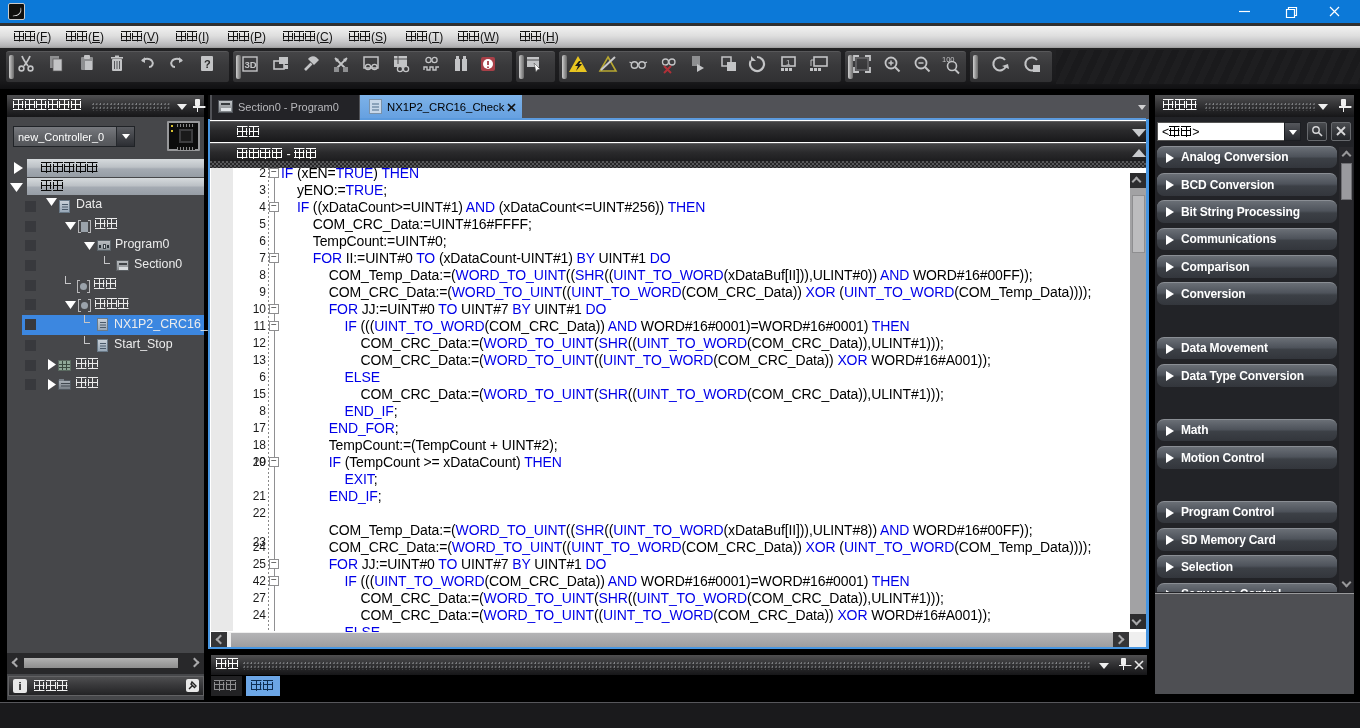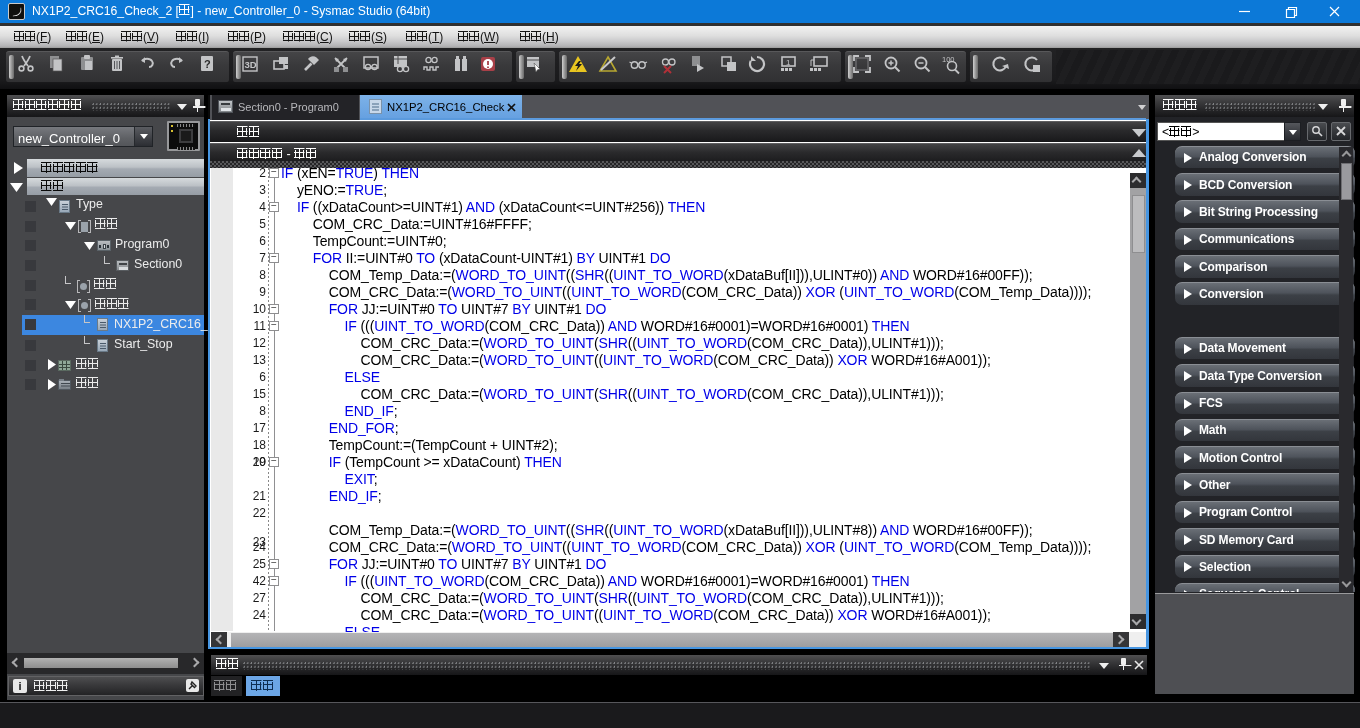--- a/index.html
+++ b/index.html
@@ -40,21 +40,21 @@
 .phead{background:linear-gradient(#4f4f51 0%,#3c3c3e 30%,#222224 75%,#161618);color:#fff;font-size:12.5px}
 .pdots{position:absolute;height:8px;background:radial-gradient(circle 1.1px at 1.2px 1.2px,#85878a 70%,transparent 75%) 0 0/3.6px 3.8px}
 .hdarr{position:absolute;width:0;height:0;border:5px solid transparent;border-top:6px solid #efefef;border-bottom:none}
 .pin{position:absolute;width:9px;height:13px}
 .pin:before{content:"";position:absolute;left:1.5px;top:0;width:5px;height:7px;background:#efefef;border-radius:1px}
 .pin:after{content:"";position:absolute;left:0;top:7px;width:8.5px;height:1.6px;background:#efefef;box-shadow:3.4px 1.6px 0 -1.6px #efefef,3.4px 0 0 0 #efefef;}
 .pin i{position:absolute;left:3.7px;top:8.6px;width:1.3px;height:4.4px;background:#efefef}
 
 #lpanel{left:7px;top:95px;width:197px;height:605px;background:#46474a}
 #lphead{left:0;top:0;width:197px;height:22px}
-#lsel{left:6px;top:31px;width:140px;height:21px;background:linear-gradient(#77797e,#5e6064 60%,#54565a);border:1px solid #202327;color:#fff;font-size:13px}
+#lsel{left:6px;top:31px;width:122px;height:21px;background:linear-gradient(#77797e,#5e6064 60%,#54565a);border:1px solid #202327;color:#fff;font-size:11px}
 #lselbtn{position:absolute;right:0;top:0;width:18px;height:19px;background:linear-gradient(#5a5c61,#404247 55%,#2c2e33);border-left:1px solid #26292d}
 .dnarr{position:absolute;width:0;height:0;border:4.5px solid transparent;border-top:5.5px solid #fff;border-bottom:none}
 #plcicon{left:160px;top:26px;width:33px;height:30px;background:#0c0c0c;border:2px solid #97989a;border-radius:1px}
 .sbar{position:absolute;left:20px;width:177px;height:17.5px;background:linear-gradient(#d6dadd,#bcc1c6 45%,#a4aab2 55%,#969da5);color:#0a0a0a;font-size:12.5px}
 .sbar span{position:absolute;left:14px;top:1.5px}
 .tnode{position:absolute;color:#ececec;font-size:12.4px;height:20px}
 .tsq{position:absolute;left:18px;width:11px;height:11px;background:#38393d}
 #lscroll{left:0;top:558px;width:197px;height:21px;background:#28282a}
 #lfilter{left:1px;top:581px;width:196px;height:20px;background:linear-gradient(#4e4e50,#39393b 45%,#232325);border:1px solid #626264;color:#f0f0f0;font-size:12.4px}
 
@@ -89,32 +89,31 @@
 #btab1{position:absolute;left:0;top:0;width:31px;height:20px;background:#222224;color:#8e8e90;font-size:12.4px}
 #btab2{position:absolute;left:35px;top:0;width:34px;height:20px;background:#6ca6e6;color:#0d2d52;font-size:12.4px}
 #statline{left:0;top:702px;width:1360px;height:1px;background:#57575b}
 #statbar{left:0;top:703px;width:1360px;height:25px;background:#1a1a1c}
 
 #rpanel{left:1155px;top:95px;width:199px;height:599px;background:#222327}
 #rphead{left:0;top:0;width:199px;height:22px}
 #rsearch{position:absolute;left:2px;top:27px;width:128px;height:19px;background:#fff;color:#000;font-size:12.4px;border:1px solid #555}
 #rsbtn{position:absolute;right:-17px;top:-1px;width:17px;height:19px;background:linear-gradient(#55575c,#3a3c41 55%,#282a2f);border:1px solid #1c1e22}
 .rbtn{position:absolute;top:27px;width:20px;height:19px;background:linear-gradient(#4a4c50,#333539 55%,#232529);border:1px solid #67696d;border-radius:2px}
-#rlist{position:absolute;left:18px;top:50px;width:184px;height:447px;overflow:hidden}
+#rlist{position:absolute;left:0;top:50px;width:184px;height:447px;overflow:hidden}
 .tbx{position:absolute;left:2px;width:180px;height:22.5px;border-radius:7px;background:linear-gradient(#6a6f76,#4e535b 45%,#3c4046 55%,#33363c);border-top:1px solid #8a8e94;color:#fff;font-size:12.5px}
 .tbx b{position:absolute;left:24px;top:3.5px;font-weight:700;font-size:12px;letter-spacing:-0.15px}
 .tbx .arr{position:absolute;left:9px;top:6px;width:0;height:0;border:5px solid transparent;border-left:8px solid #fff;border-right:none}
 #rsep{position:absolute;left:0;top:497.5px;width:199px;height:1.5px;background:#9a9a9c}
 #rgray{position:absolute;left:0;top:499px;width:199px;height:100px;background:#4e4f53}
 #rsb{position:absolute;left:184px;top:52px;width:14px;height:445px;background:#29292d}
 </style></head><body>
 
 <div class="abs" id="title">
     <div class="abs" id="ticon"></div>
-    <span class="txt">NX1P2_CRC16_Check_2 [<i class="cj" style="margin-bottom:0"></i>] - new_Controller_0 - Sysmac Studio (64bit)</span>
 <svg class="wbtn" style="left:1222px" viewBox="0 0 45 23">
       <path d="M17 11.5h11" stroke="#fff" stroke-width="1.2"></path>
     </svg>
 <svg class="wbtn" style="left:1267px" viewBox="0 0 45 23">
       <path d="M19.5 9.5h8v8h-8z M21.5 9.5v-2h8v8h-2" stroke="#fff" fill="none" stroke-width="1.2"></path>
     </svg>
 <svg class="wbtn" style="left:1312px" viewBox="0 0 45 23">
       <path d="M18 7l9 9M27 7l-9 9" stroke="#fff" stroke-width="1.2"></path>
     </svg>
 </div>
@@ -327,21 +326,21 @@
 <svg class="abs" style="left:2px;top:85px" width="16" height="14">
       <path d="M1 3h13l-6.5 9z" fill="#fff"></path>
     </svg>
 <div class="abs tsq" style="top:106px"></div>
     <svg class="abs" style="left:39px;top:102px" width="12" height="10">
       <path d="M0 1h11l-5.5 8z" fill="#fff"></path>
     </svg>
     <div class="abs" style="left:52px;top:105px;width:11px;height:13px;background:linear-gradient(#c8d0d8,#98a8b8);border:1px solid #6a7a88">
       <div style="margin:2.5px 1.5px 0;height:1.3px;background:#4a5a6a;box-shadow:0 2.5px 0 #4a5a6a,0 5px 0 #4a5a6a"></div>
     </div>
-    <div class="tnode" style="left:69px;top:102px">Type</div>
+    <div class="tnode" style="left:69px;top:102px">Data</div>
 <div class="abs tsq" style="top:126px"></div>
     <svg class="abs" style="left:58px;top:126px" width="12" height="10">
       <path d="M0 1h11l-5.5 8z" fill="#fff"></path>
     </svg>
     <div class="abs" style="left:71px;top:125px;width:13px;height:13px">
       <div style="position:absolute;left:0;top:0;width:3px;height:13px;border:1.4px solid #b8b8ba;border-right:none"></div>
       <div style="position:absolute;right:0;top:0;width:3px;height:13px;border:1.4px solid #b8b8ba;border-left:none"></div>
       <div style="position:absolute;left:3px;top:1.5px;width:7px;height:10px;background:#9aa2aa"></div>
     </div>
     <div class="tnode" style="left:88px;top:122px"><i class="cj"></i><i class="cj"></i></div>
@@ -624,35 +623,27 @@
         <b>Conversion</b>
       </div>
 <div class="tbx" style="top:191.9px">
         <div class="arr"></div>
         <b>Data Movement</b>
       </div>
 <div class="tbx" style="top:219.2px">
         <div class="arr"></div>
         <b>Data Type Conversion</b>
       </div>
-<div class="tbx" style="top:246.5px">
-        <div class="arr"></div>
-        <b>FCS</b>
-      </div>
 <div class="tbx" style="top:273.8px">
         <div class="arr"></div>
         <b>Math</b>
       </div>
 <div class="tbx" style="top:301.1px">
         <div class="arr"></div>
         <b>Motion Control</b>
-      </div>
-<div class="tbx" style="top:328.4px">
-        <div class="arr"></div>
-        <b>Other</b>
       </div>
 <div class="tbx" style="top:355.7px">
         <div class="arr"></div>
         <b>Program Control</b>
       </div>
 <div class="tbx" style="top:383.0px">
         <div class="arr"></div>
         <b>SD Memory Card</b>
       </div>
 <div class="tbx" style="top:410.3px">

